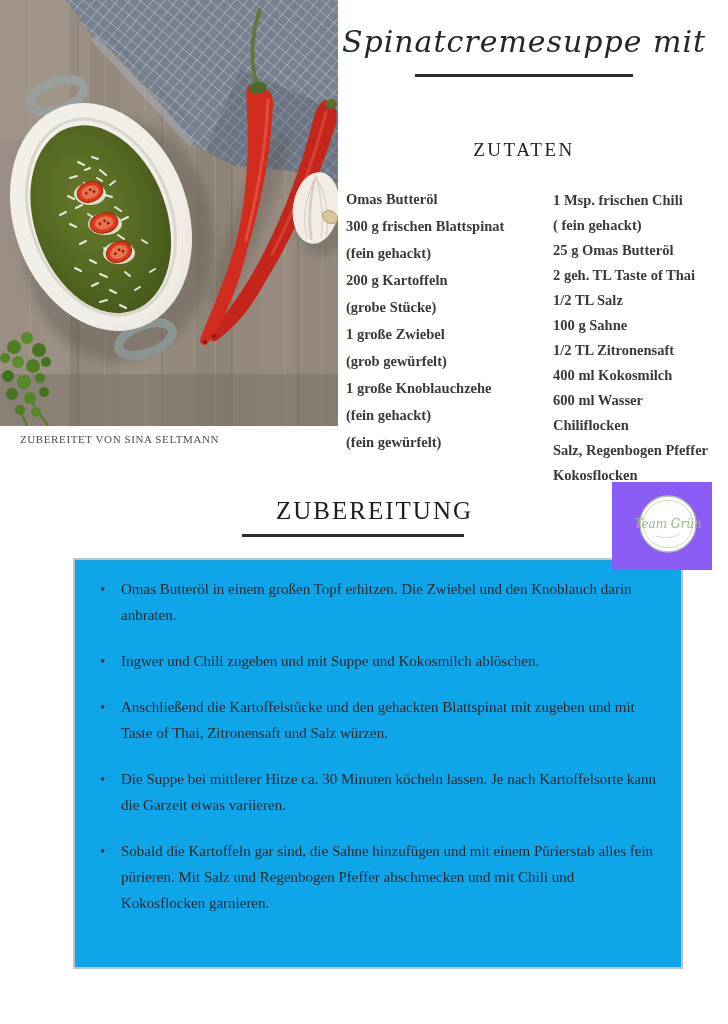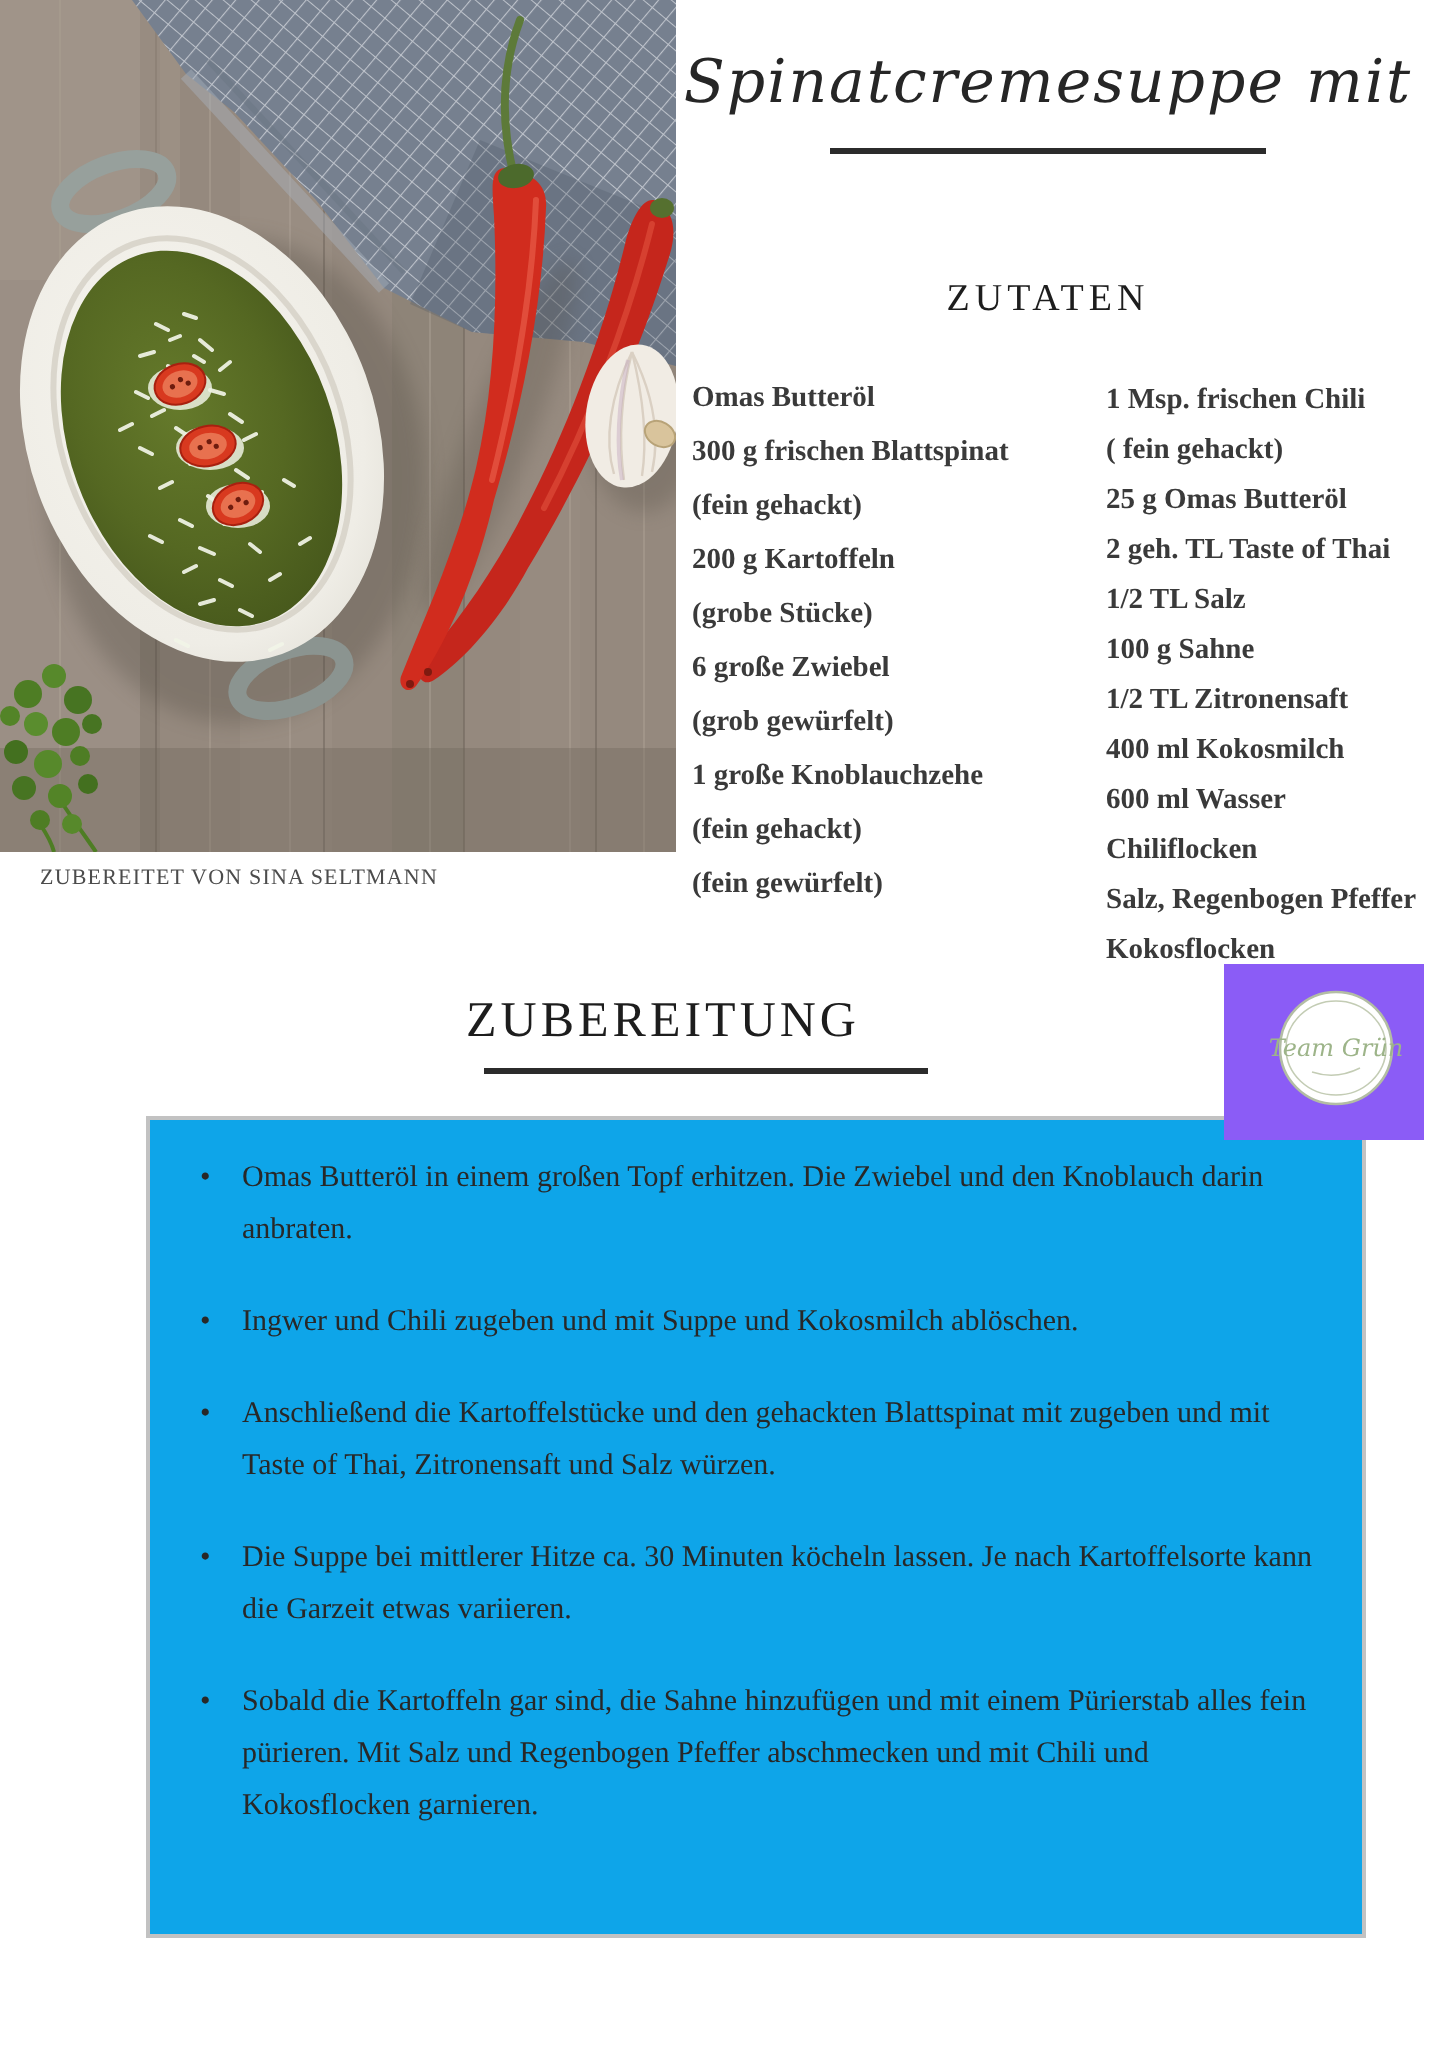--- a/index.html
+++ b/index.html
@@ -18,21 +18,21 @@
     color:#262626;letter-spacing:1px;
   }
   .title-underline{width:218px;height:2.5px;background:#2b2b2b;margin:12px auto 0;}
   .zutaten{
     position:absolute;left:340px;top:139px;width:368px;text-align:center;
     font-size:19px;letter-spacing:2.5px;color:#1d1d1d;
   }
   .ing-col{list-style:none;margin:0;padding:0;position:absolute;color:#3a3a3a;font-size:14.5px;font-weight:bold;}
   .ing-left{left:346px;top:186px;width:205px;line-height:27px;}
   .ing-right{left:553px;top:188px;width:175px;line-height:25px;}
-  .zub-wrap{position:absolute;left:233px;top:497px;width:240px;text-align:left;}
+  .zub-wrap{position:absolute;left:233px;top:497px;width:240px;text-align:right;}
   .zub-heading{font-size:25px;letter-spacing:2px;color:#1d1d1d;}
   .zub-underline{width:222px;height:2.5px;background:#2b2b2b;margin:9px auto 0;}
   .steps-box{
     position:absolute;left:73px;top:558px;width:610px;height:411px;
     border:2px solid #c2c2c2;box-sizing:border-box;background:#0ea5e9;
   }
   .steps-box ul{list-style:none;margin:0;padding:16px 24px 0 22px;}
   .steps-box li{
     position:relative;padding-left:24px;margin-bottom:20px;
     font-size:15px;line-height:26px;color:#282828;
@@ -186,21 +186,21 @@
   </div>
 
   <div class="zutaten">ZUTATEN</div>
   <ul class="ing-col ing-left">
 
   <li>Omas Butteröl</li>
       <li>300 g frischen Blattspinat</li>
       <li>(fein gehackt)</li>
       <li>200 g Kartoffeln</li>
       <li>(grobe Stücke)</li>
-      <li>6 große Zwiebel</li>
+      <li>1 große Zwiebel</li>
       <li>(grob gewürfelt)</li>
       <li>1 große Knoblauchzehe</li>
       <li>(fein gehackt)</li>
       <li>(fein gewürfelt)</li>
     </ul>
   <ul class="ing-col ing-right">
 
   <li>1 Msp. frischen Chili</li>
       <li>( fein gehackt)</li>
       <li>25 g Omas Butteröl</li>

